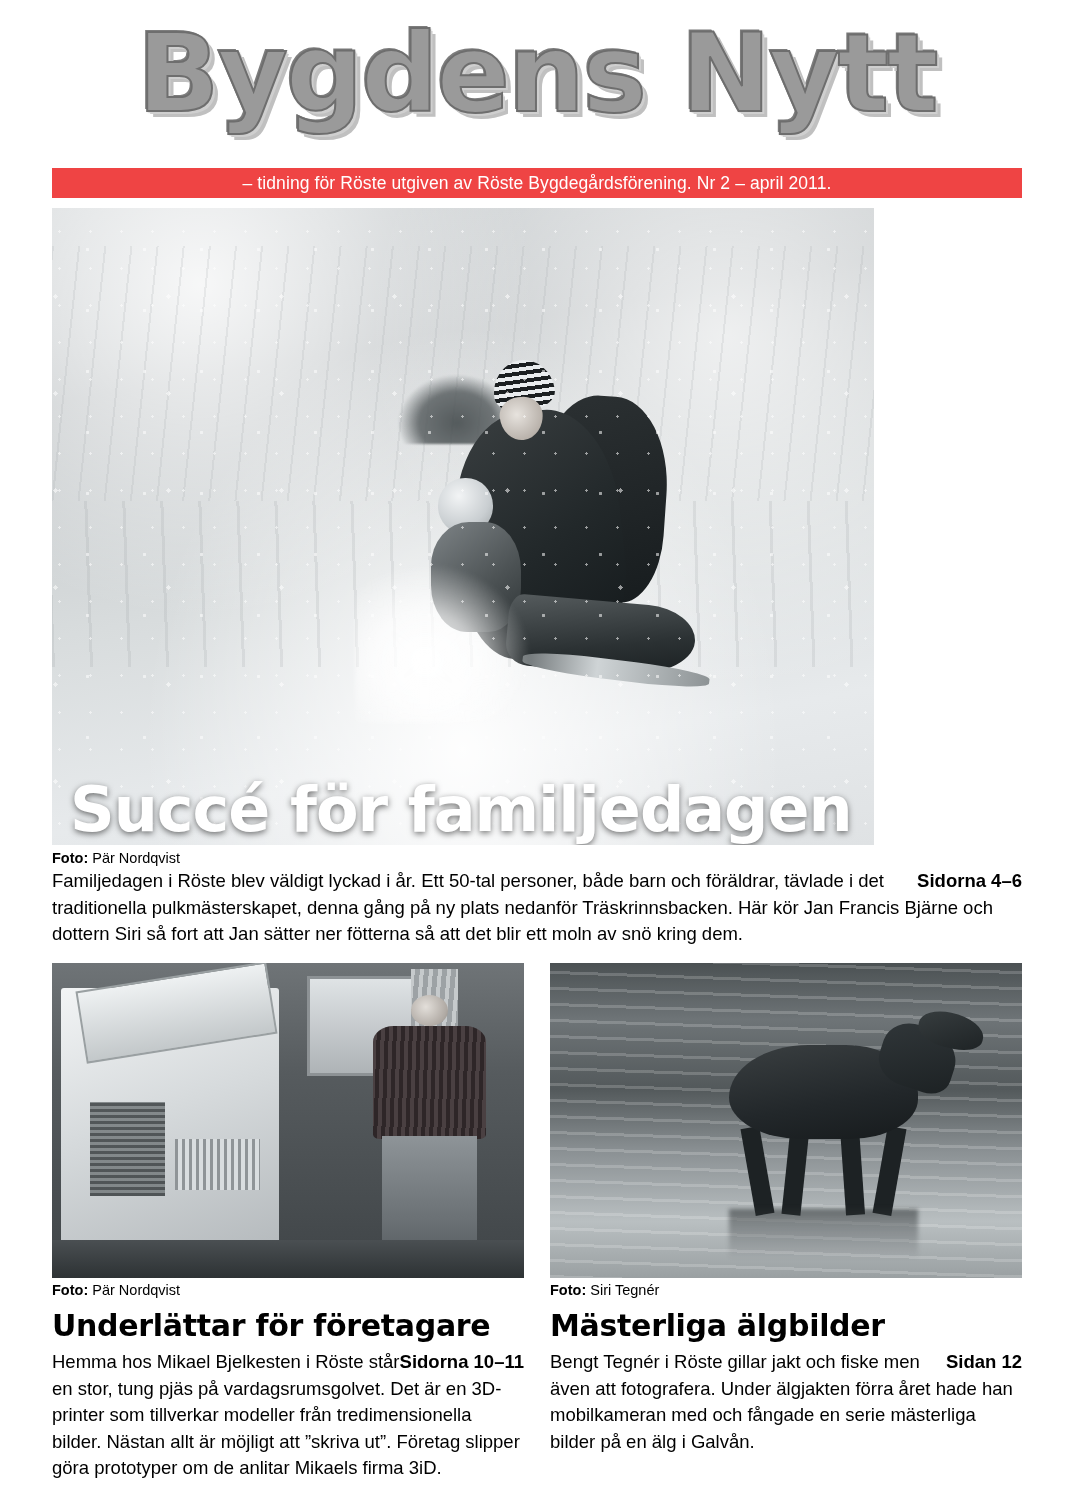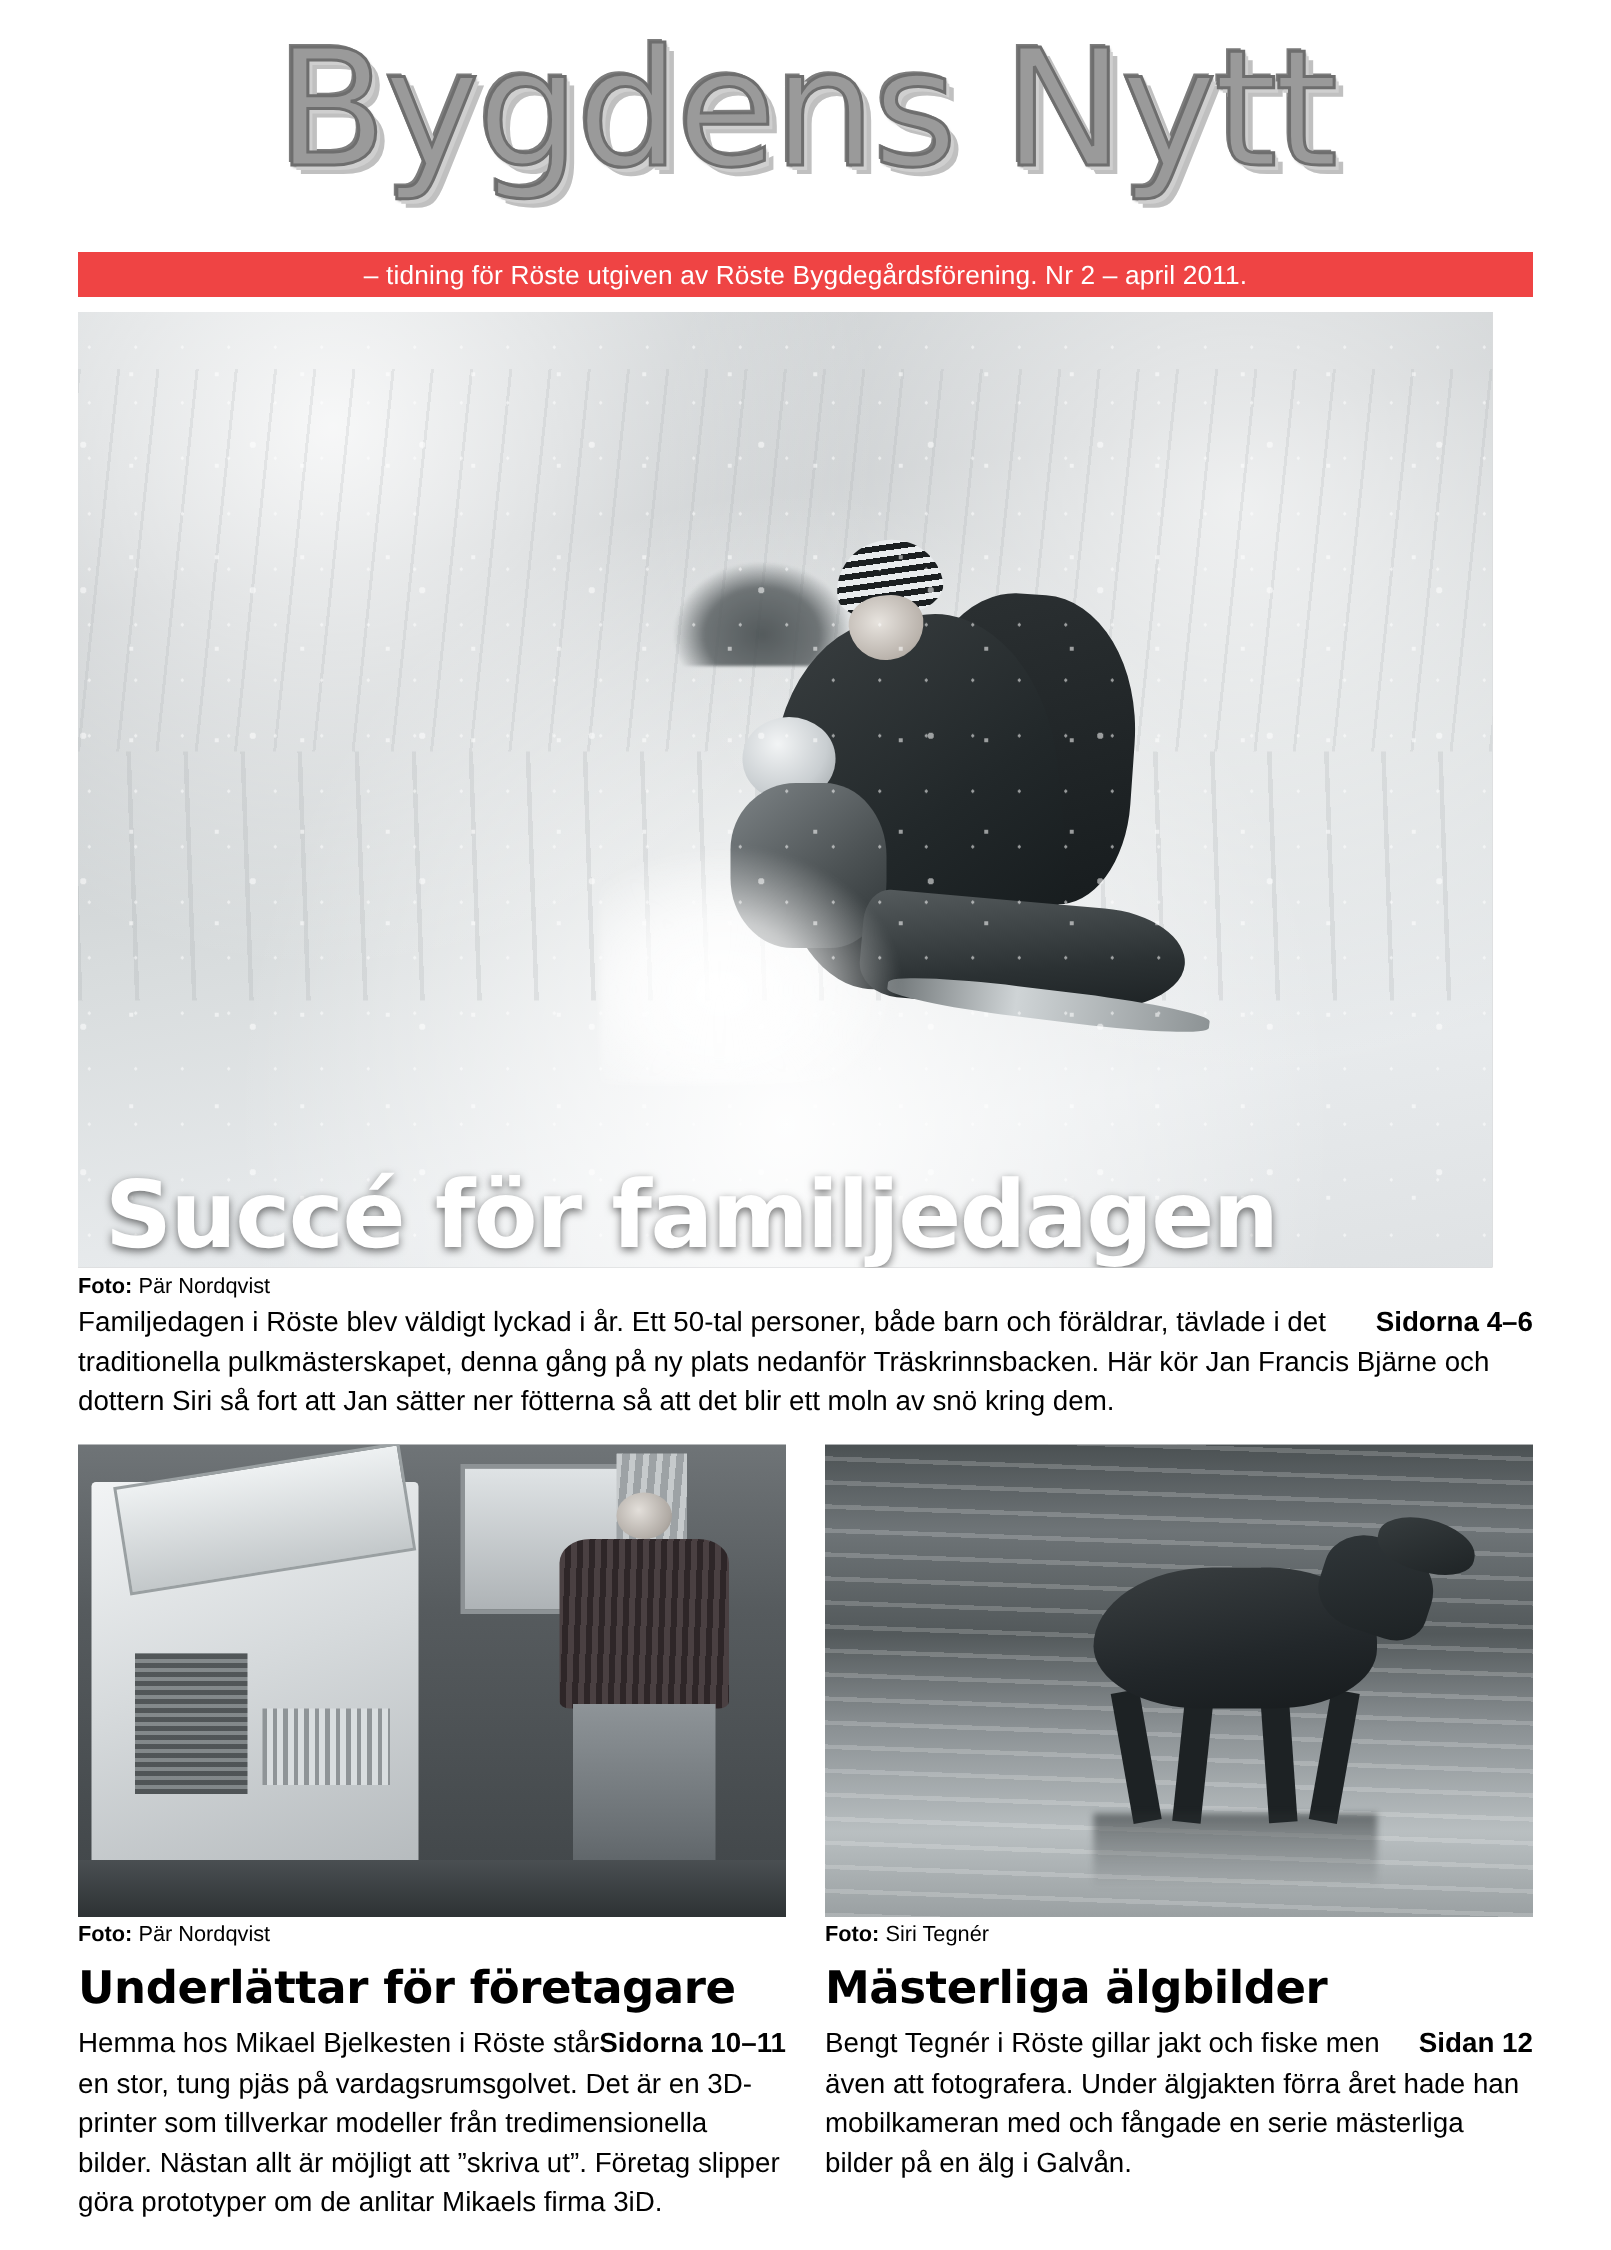--- a/index.html
+++ b/index.html
@@ -26,21 +26,21 @@
   .masthead {
     position: absolute;
     left: 0;
     top: 14px;
     width: 1074px;
     height: 135px;
     text-align: center;
   }
   .masthead-title {
     font-family: "DejaVu Sans", sans-serif;
-    font-weight: normal;
+    font-weight: bold;
     font-size: 108px;
     letter-spacing: -2px;
     line-height: 120px;
     color: #9a9a9a;
     text-shadow:
        3px 3px 0 #cfcfcf,
        6px 6px 0 #c0c0c0,
       -2px -2px 0 #7d7d7d,
        1px 1px 2px #6f6f6f;
     -webkit-text-stroke: 2px #6e6e6e;
@@ -64,21 +64,21 @@
     font-size: 17.5px;
     letter-spacing: 0.1px;
     white-space: nowrap;
   }
 
   
   .lead-photo {
     position: absolute;
     left: 52px;
     top: 208px;
-    width: 943px;
+    width: 822px;
     height: 637px;
     overflow: hidden;
     background: #b9bcbd;
   }
   .snowfield {
     position: absolute;
     inset: 0;
     background:
       radial-gradient(circle at 18% 12%, rgba(255,255,255,0.85) 0%, rgba(255,255,255,0) 38%),
       radial-gradient(circle at 82% 20%, rgba(255,255,255,0.7) 0%, rgba(255,255,255,0) 42%),

